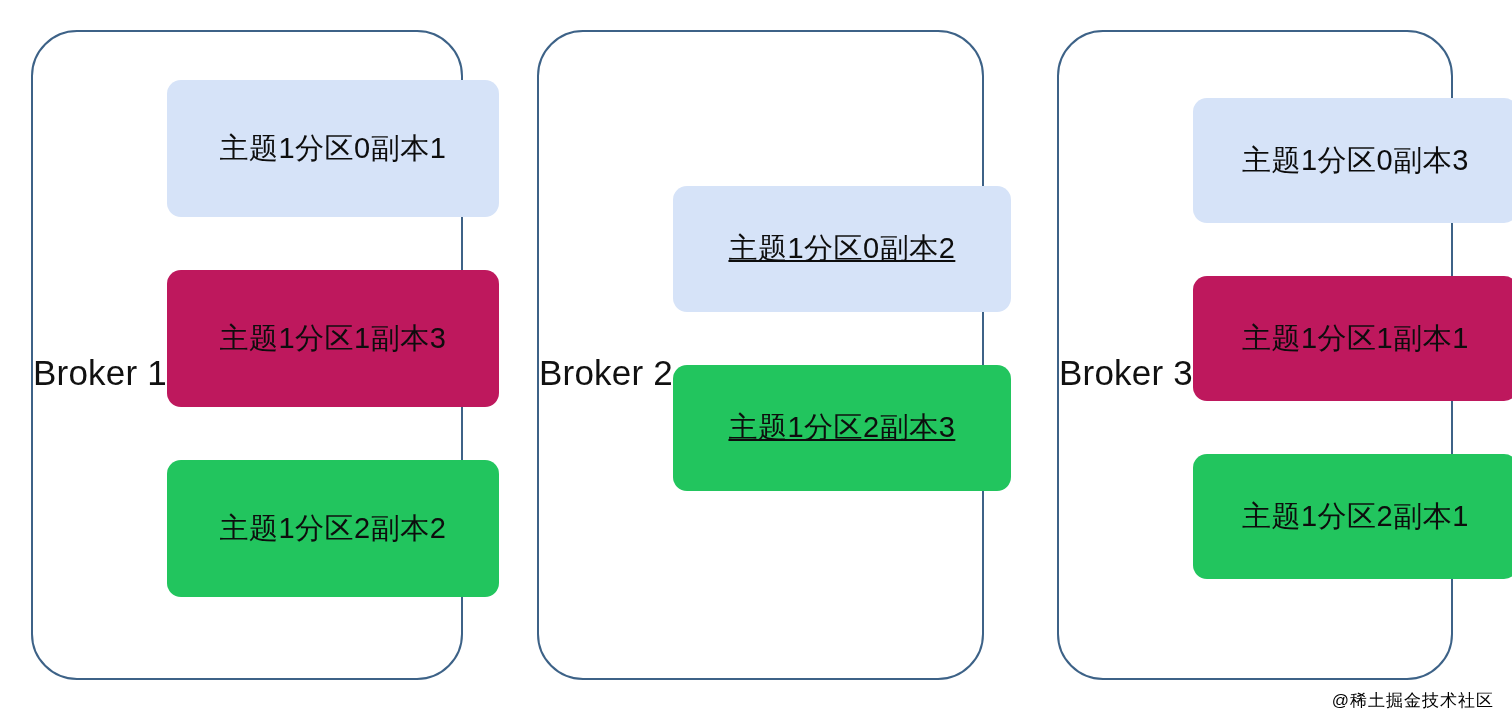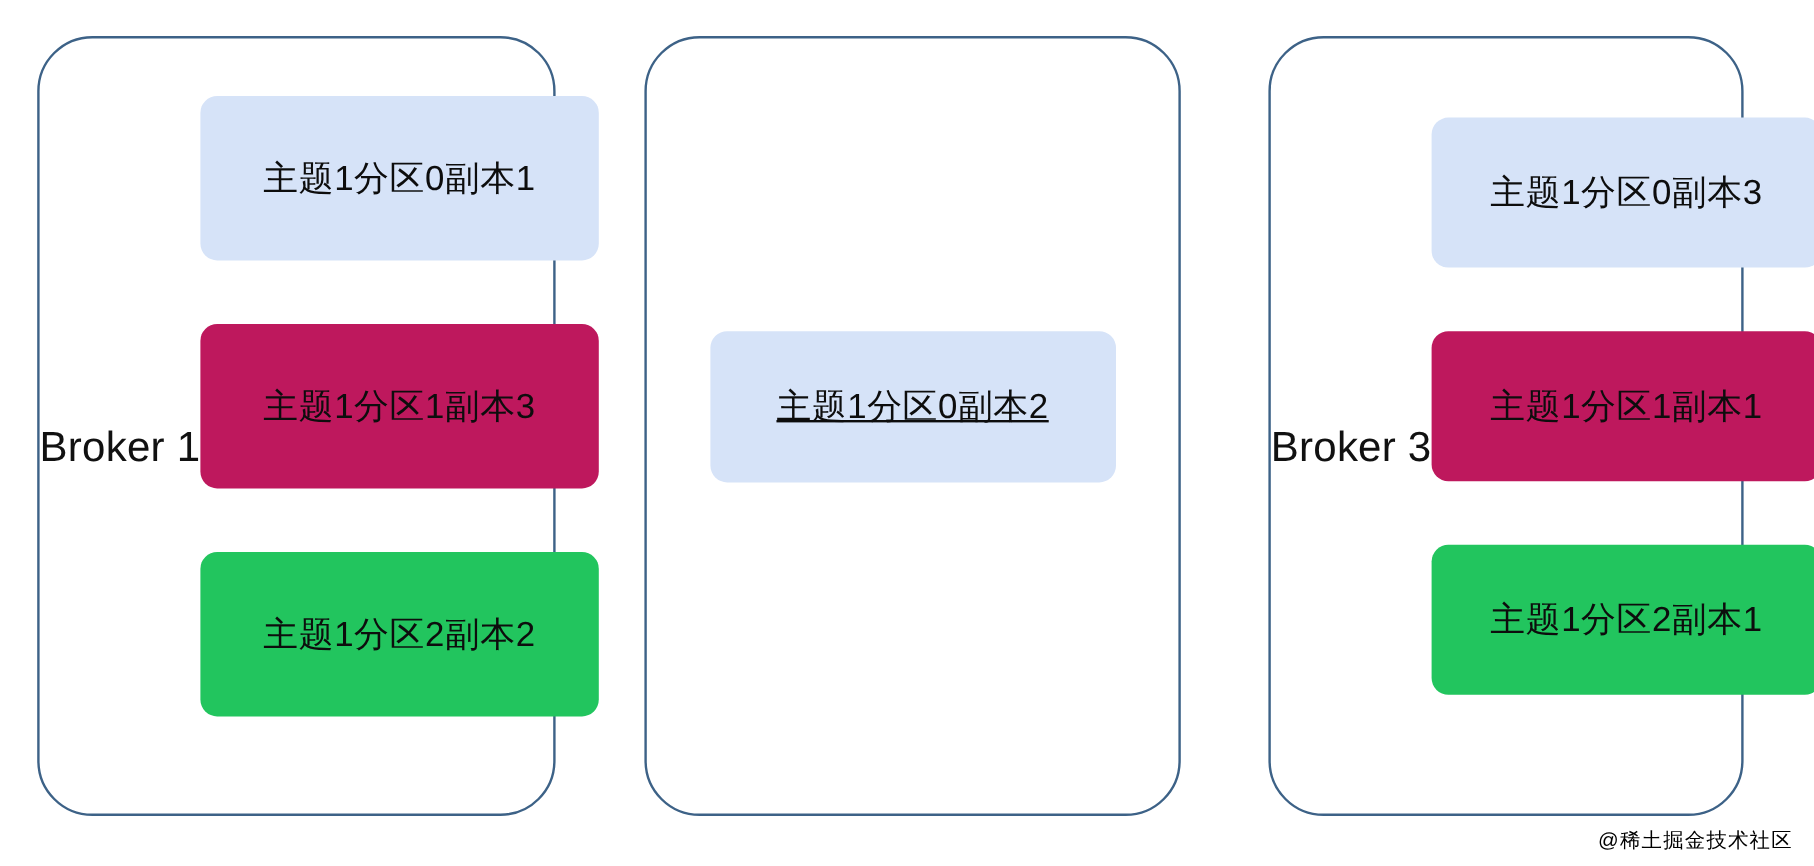--- a/index.html
+++ b/index.html
@@ -107,22 +107,24 @@
   <div class="broker-card card-1">
     <div class="broker-title">Broker 1</div>
     <div class="replica-list">
       <div class="replica-pill pill-blue">主题1分区0副本1</div>
       <div class="replica-pill pill-orange">主题1分区1副本3</div>
       <div class="replica-pill pill-green">主题1分区2副本2</div>
     </div>
   </div>
 
   <div class="broker-card card-2">
+    <div class="broker-title">Broker 2</div>
     <div class="replica-list">
       <div class="replica-pill pill-blue">主题1分区0副本2</div>
+      <div class="replica-pill pill-green">主题1分区2副本3</div>
     </div>
   </div>
 
   <div class="broker-card card-3">
     <div class="broker-title">Broker 3</div>
     <div class="replica-list">
       <div class="replica-pill pill-blue">主题1分区0副本3</div>
       <div class="replica-pill pill-orange">主题1分区1副本1</div>
       <div class="replica-pill pill-green">主题1分区2副本1</div>
     </div>

